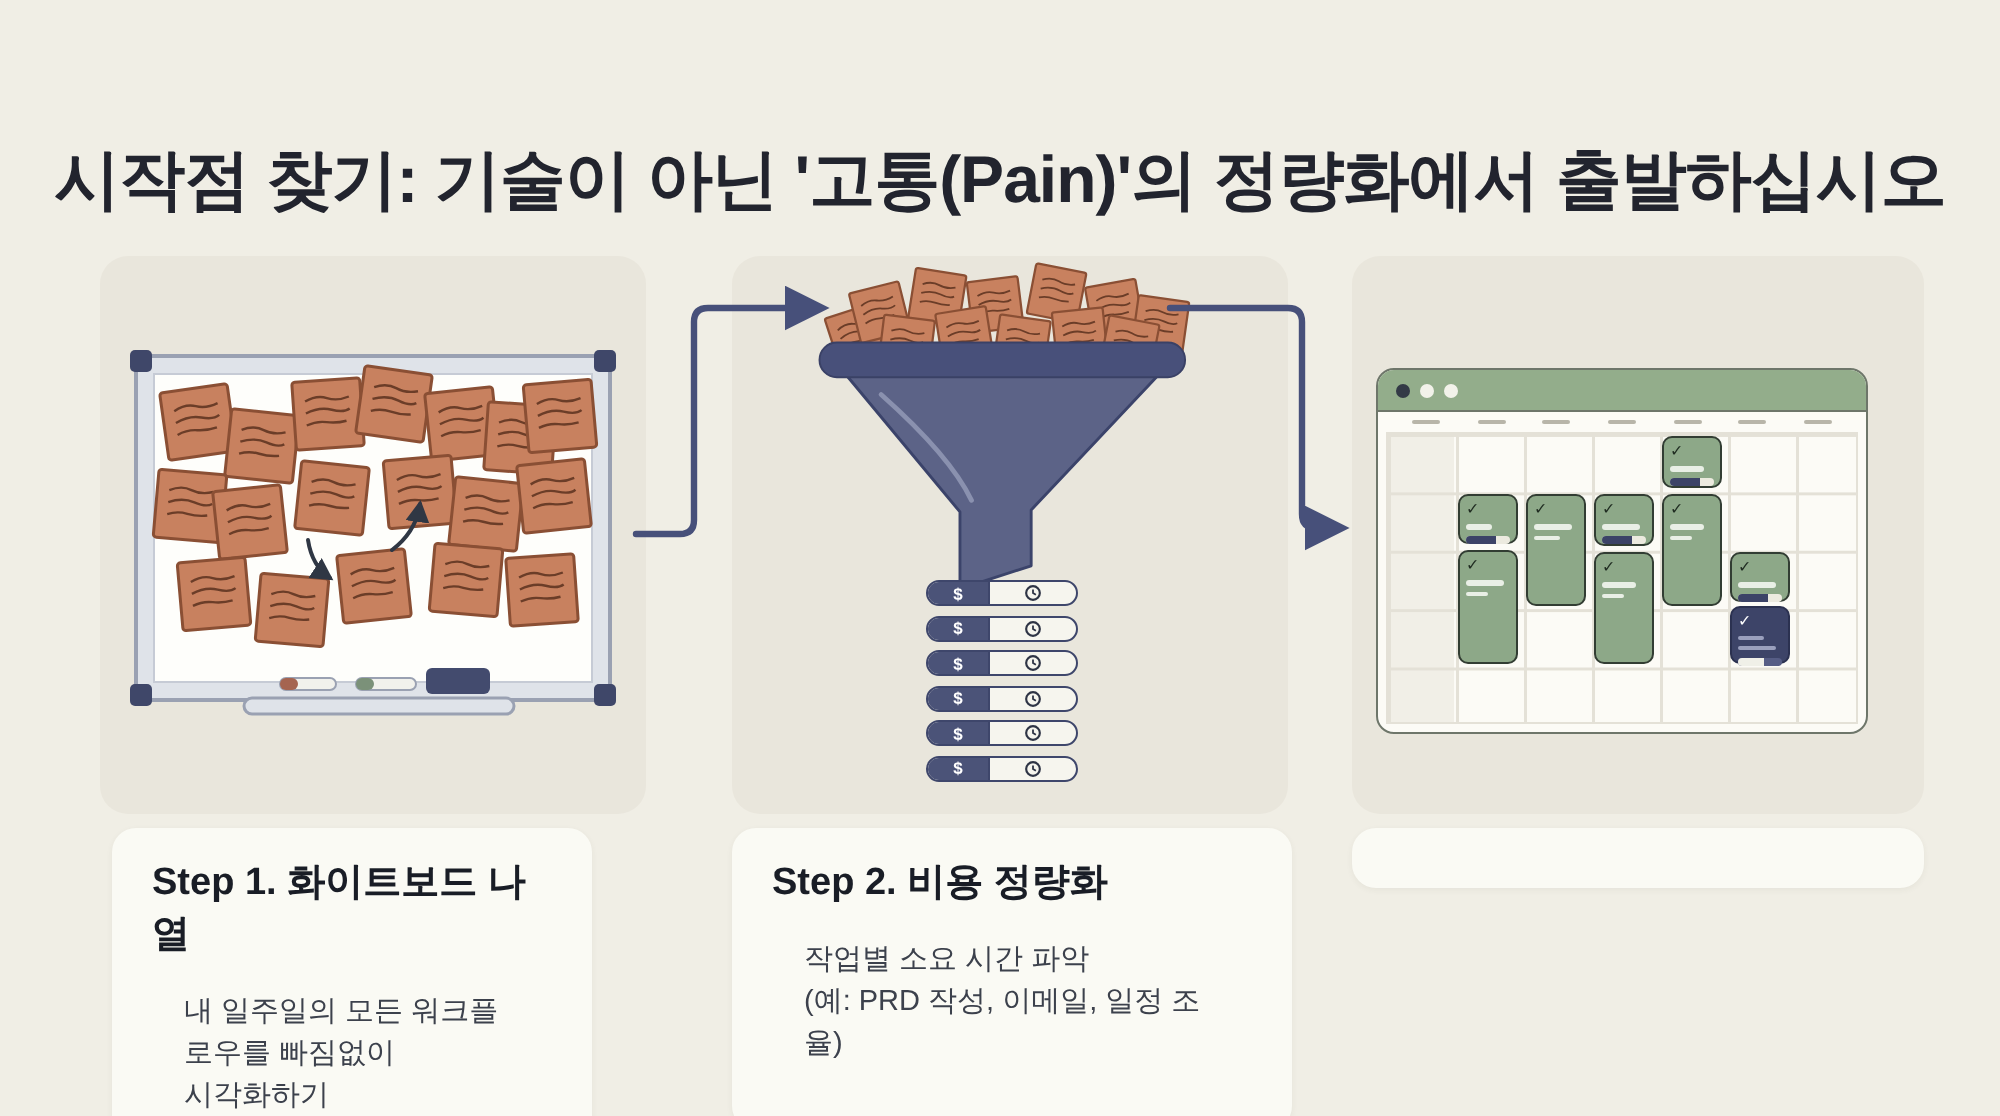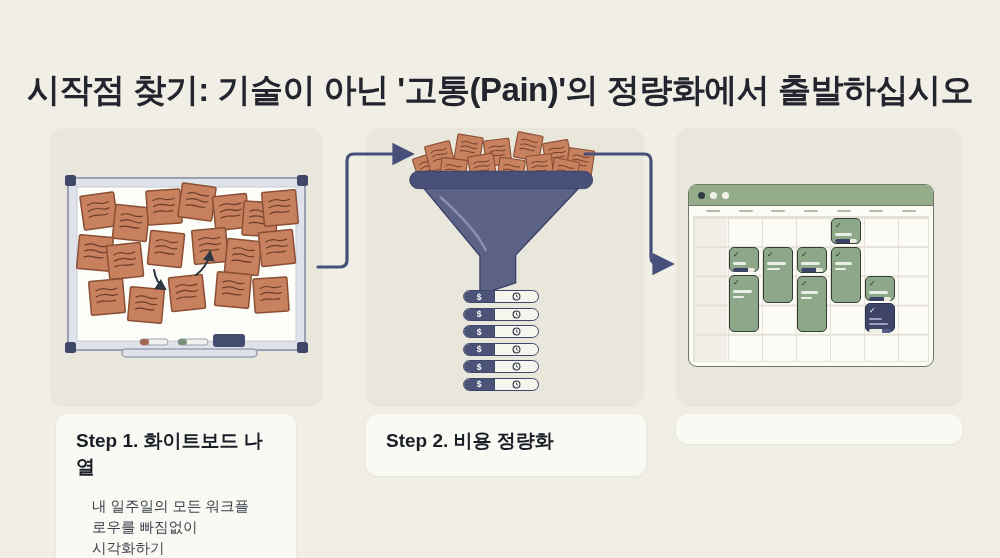--- a/index.html
+++ b/index.html
@@ -294,20 +294,22 @@
     </div>
   </div>
 
   <div class="caption-card" id="card1">
     <h3>Step 1. 화이트보드 나열</h3>
     <p>내 일주일의 모든 워크플로우를 빠짐없이
 시각화하기</p>
   </div>
   <div class="caption-card" id="card2">
     <h3>Step 2. 비용 정량화</h3>
+    <p>작업별 소요 시간 파악
+(예: PRD 작성, 이메일, 일정 조율)</p>
   </div>
   <div class="caption-card" id="card3">
   </div>
 
   <svg class="arrows-overlay" viewBox="0 0 1000 558">
     <defs>
       <marker id="ah-navy" markerWidth="8" markerHeight="8" refX="5.5" refY="3.5" orient="auto">
         <path d="M0,0 L7,3.5 L0,7 z" fill="#47507a"></path>
       </marker>
     </defs>

